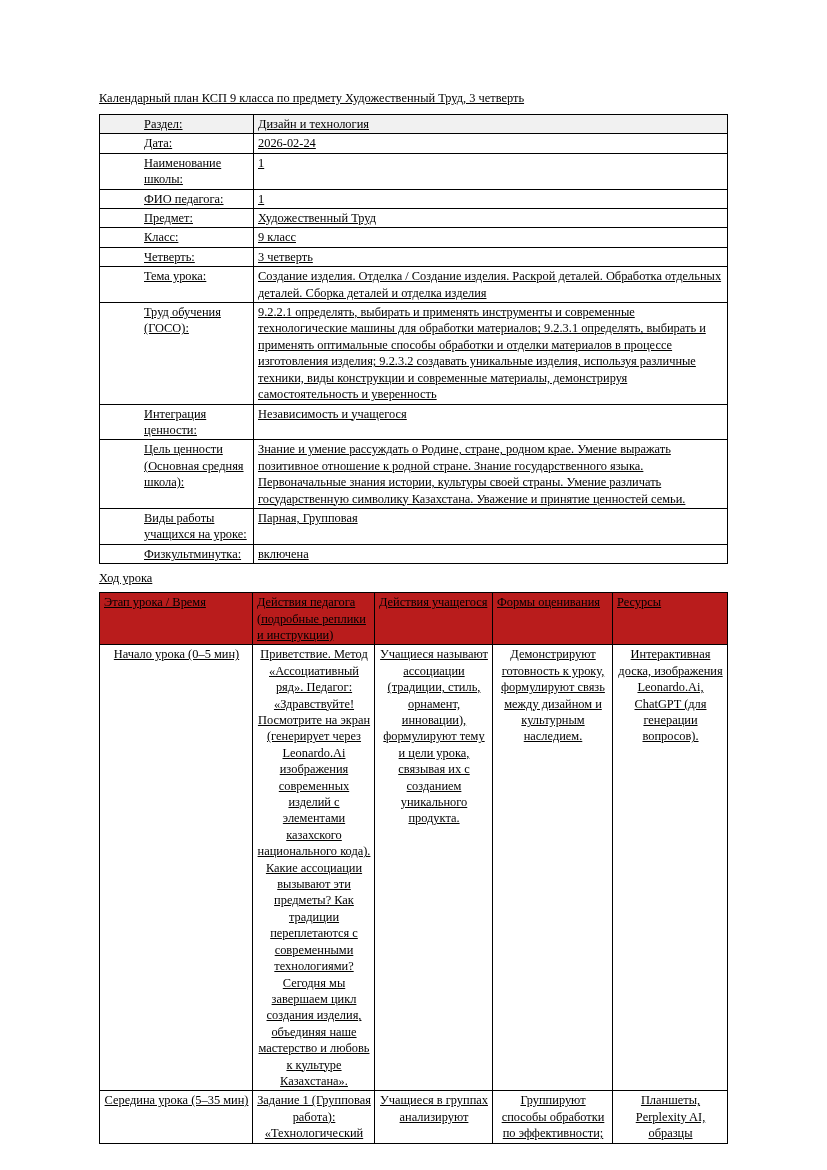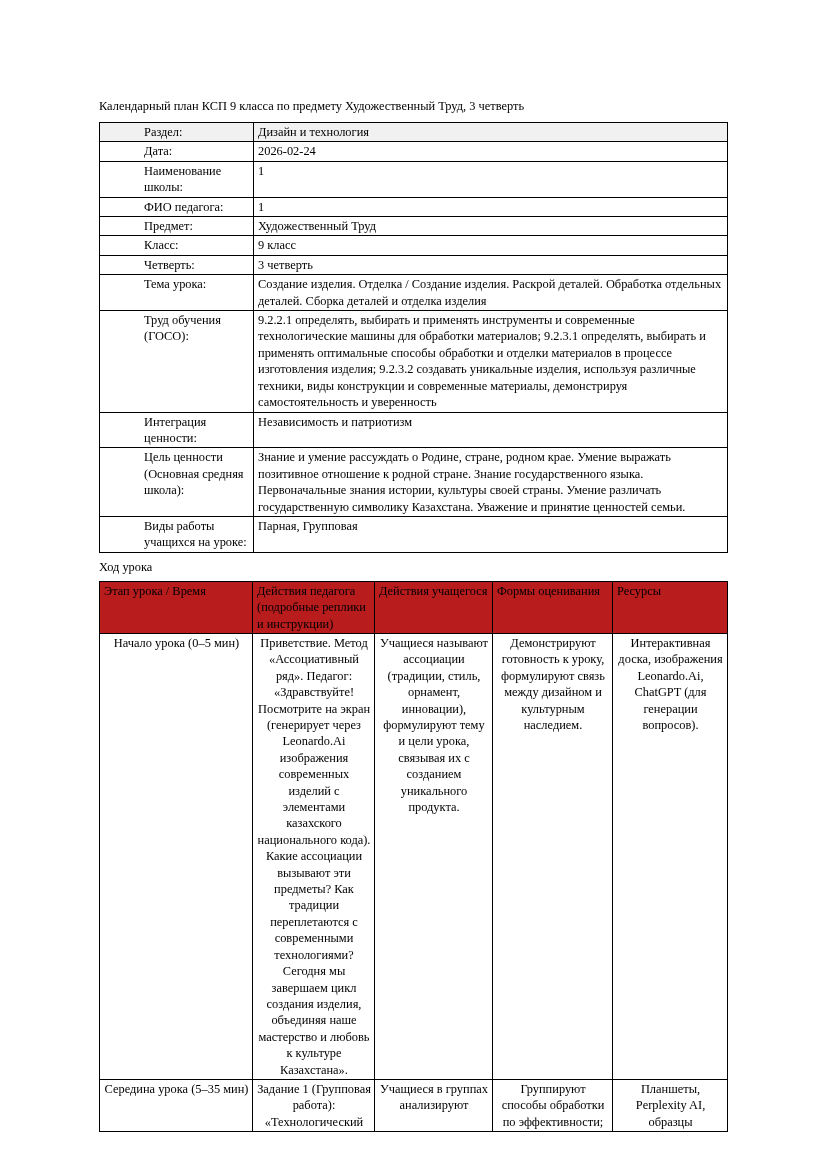--- a/index.html
+++ b/index.html
@@ -18,22 +18,23 @@
     width: 827px;
     height: 1170px;
     margin: 0 auto;
     background: #ffffff;
     overflow: hidden;
     box-sizing: border-box;
   }
   .content {
     position: absolute;
     left: 99px;
-    top: 98px;
+    top: 90px;
     width: 628px;
+    text-decoration: underline;
   }
   .doc-title {
     font-size: 12.4px;
     line-height: 17px;
     margin: 0 0 7px 0;
     font-weight: normal;
     white-space: nowrap;
   }
   .section-label {
     font-size: 12.4px;
@@ -117,29 +118,33 @@
           <tr>
             <td class="label">Тема урока:</td>
             <td>Создание изделия. Отделка / Создание изделия. Раскрой деталей. Обработка отдельных деталей. Сборка деталей и отделка изделия</td>
           </tr>
           <tr>
             <td class="label">Труд обучения (ГОСО):</td>
             <td>9.2.2.1 определять, выбирать и применять инструменты и современные технологические машины для обработки материалов; 9.2.3.1 определять, выбирать и применять оптимальные способы обработки и отделки материалов в процессе изготовления изделия; 9.2.3.2 создавать уникальные изделия, используя различные техники, виды конструкции и современные материалы, демонстрируя самостоятельность и уверенность</td>
           </tr>
           <tr>
             <td class="label">Интеграция ценности:</td>
-            <td>Независимость и патриотизм</td>
+            <td>Независимость и учащегося</td>
           </tr>
           <tr>
             <td class="label">Цель ценности (Основная средняя школа):</td>
             <td>Знание и умение рассуждать о Родине, стране, родном крае. Умение выражать позитивное отношение к родной стране. Знание государственного языка. Первоначальные знания истории, культуры своей страны. Умение различать государственную символику Казахстана. Уважение и принятие ценностей семьи.</td>
           </tr>
           <tr>
             <td class="label">Виды работы учащихся на уроке:</td>
             <td>Парная, Групповая</td>
+          </tr>
+          <tr>
+            <td class="label">Физкультминутка:</td>
+            <td>включена</td>
           </tr>
         </tbody>
     </table>
 
     <p class="section-label">Ход урока</p>
 
     <table class="flow-table">
       <colgroup>
         <col class="c1">
           <col class="c2">

